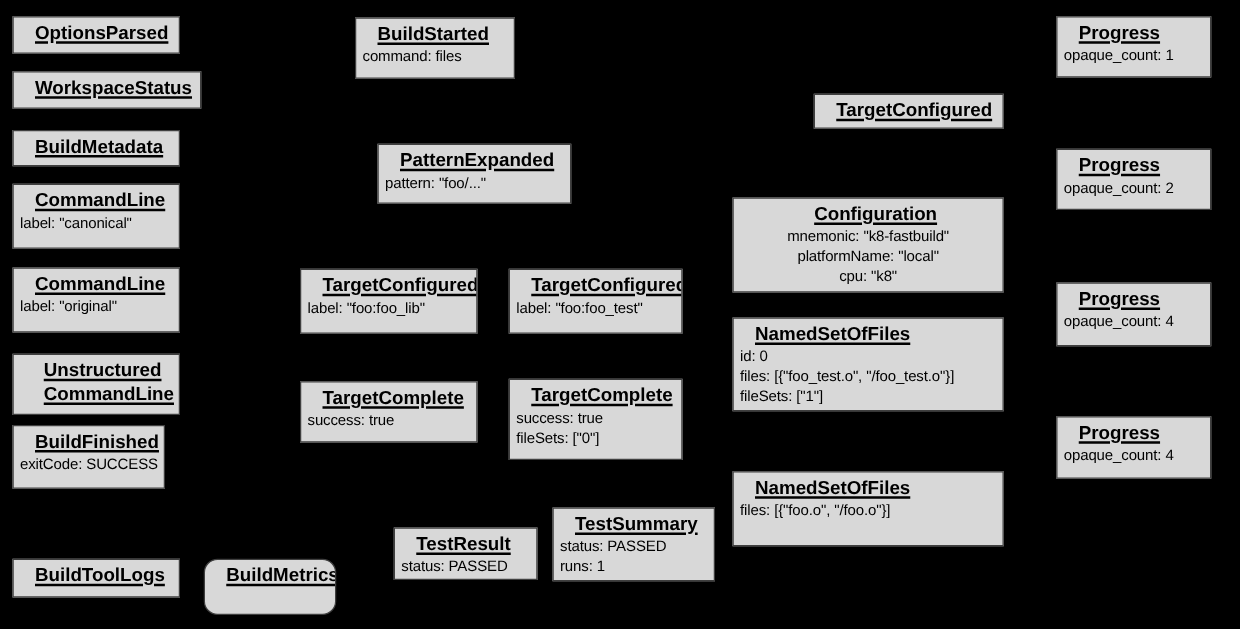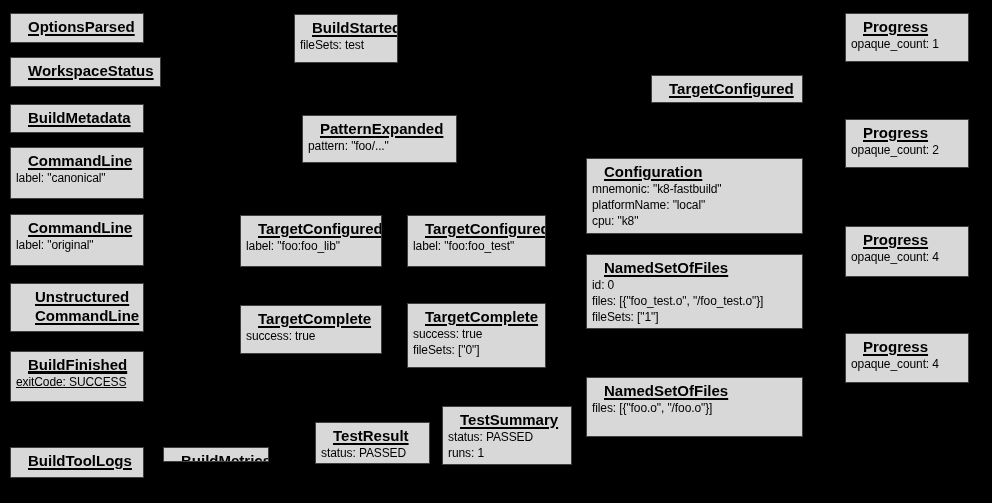--- a/index.html
+++ b/index.html
@@ -59,33 +59,33 @@
       <div class="node-line">label: "canonical"</div>
     </div>
     <div class="node" style="left: 10px; top: 214px; width: 134px; height: 52px;">
       <div class="node-title">CommandLine</div>
       <div class="node-line">label: "original"</div>
     </div>
     <div class="node" style="left: 10px; top: 283px; width: 134px; height: 49px; padding-left: 12px;">
       <div class="node-title">Unstructured
 CommandLine</div>
     </div>
-    <div class="node" style="left: 10px; top: 351px; width: 134px; height: 51px; text-decoration: underline;">
+    <div class="node" style="left: 10px; top: 340px; width: 122px; height: 51px;">
       <div class="node-title">BuildFinished</div>
       <div class="node-line">exitCode: SUCCESS</div>
     </div>
     <div class="node" style="left: 10px; top: 447px; width: 134px; height: 31px;">
       <div class="node-title">BuildToolLogs</div>
     </div>
-    <div class="node" style="left: 163px; top: 447px; width: 106px; height: 15px;">
+    <div class="node" style="left: 163px; top: 447px; width: 106px; height: 45px; border-radius: 11px;">
       <div class="node-title">BuildMetrics</div>
     </div>
-    <div class="node" style="left: 294px; top: 14px; width: 104px; height: 49px;">
+    <div class="node" style="left: 284px; top: 14px; width: 128px; height: 49px;">
       <div class="node-title">BuildStarted</div>
-      <div class="node-line">fileSets: test</div>
+      <div class="node-line">command: files</div>
     </div>
     <div class="node" style="left: 302px; top: 115px; width: 155px; height: 48px;">
       <div class="node-title">PatternExpanded</div>
       <div class="node-line">pattern: "foo/..."</div>
     </div>
     <div class="node" style="left: 240px; top: 215px; width: 142px; height: 52px;">
       <div class="node-title">TargetConfigured</div>
       <div class="node-line">label: "foo:foo_lib"</div>
     </div>
     <div class="node" style="left: 240px; top: 305px; width: 142px; height: 49px;">
@@ -106,21 +106,21 @@
       <div class="node-line">fileSets: ["0"]</div>
     </div>
     <div class="node" style="left: 442px; top: 406px; width: 130px; height: 59px;">
       <div class="node-title">TestSummary</div>
       <div class="node-line">status: PASSED</div>
       <div class="node-line">runs: 1</div>
     </div>
     <div class="node" style="left: 651px; top: 75px; width: 152px; height: 28px;">
       <div class="node-title">TargetConfigured</div>
     </div>
-    <div class="node" style="left: 586px; top: 158px; width: 217px; height: 76px;">
+    <div class="node" style="left: 586px; top: 158px; width: 217px; height: 76px; text-align: center;">
       <div class="node-title">Configuration</div>
       <div class="node-line">mnemonic: "k8-fastbuild"</div>
       <div class="node-line">platformName: "local"</div>
       <div class="node-line">cpu: "k8"</div>
     </div>
     <div class="node" style="left: 586px; top: 254px; width: 217px; height: 75px;">
       <div class="node-title">NamedSetOfFiles</div>
       <div class="node-line">id: 0</div>
       <div class="node-line">files: [{"foo_test.o", "/foo_test.o"}]</div>
       <div class="node-line">fileSets: ["1"]</div>

